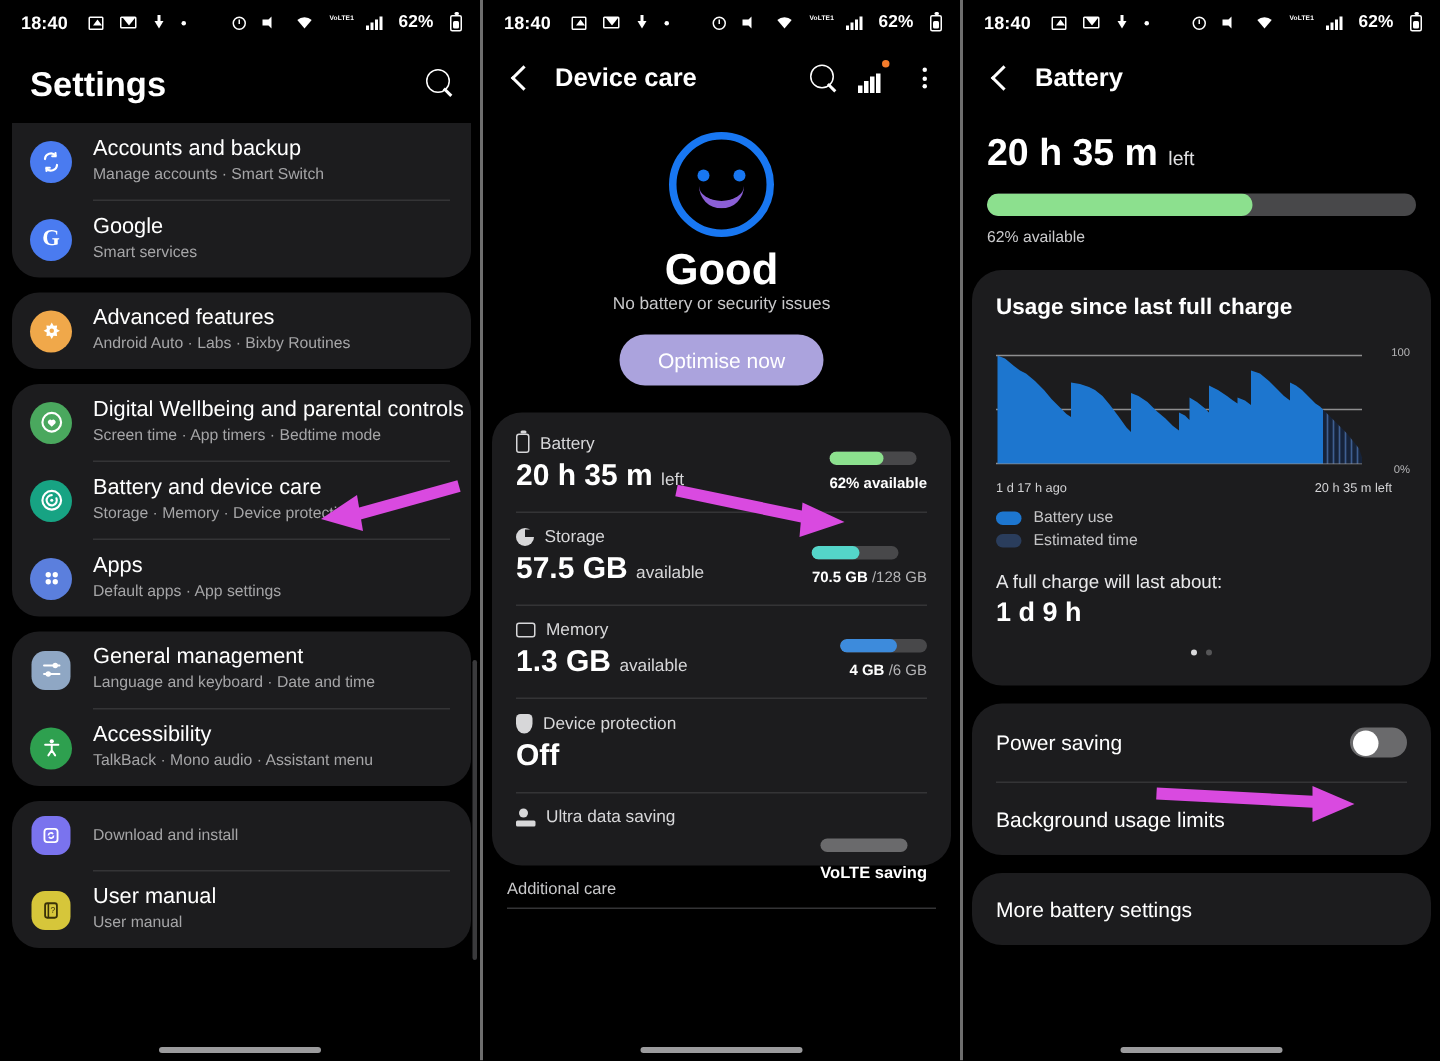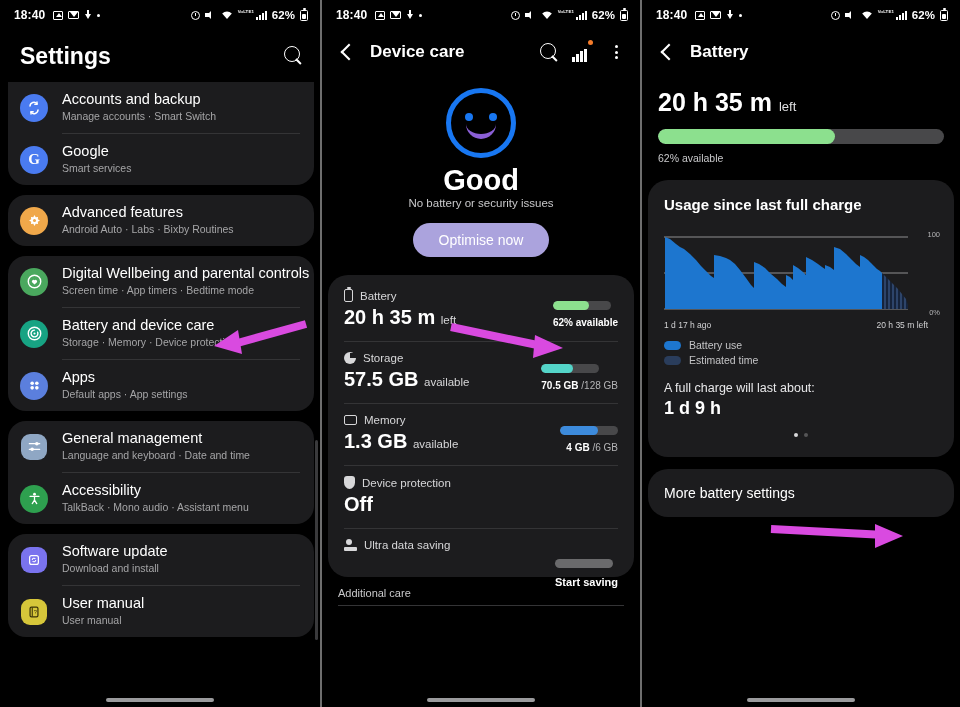--- a/index.html
+++ b/index.html
@@ -13,21 +13,21 @@
 
   .panel { position: relative; width: 320px; height: 707px; background: #000; overflow: hidden; }
   .panel + .panel { border-left: 2px solid #6e6e6e; }
 
   
   .statusbar {
     height: 30px; display: flex; align-items: center;
     justify-content: space-between; padding: 0 12px 0 14px;
     color: #fff; font-size: 11.5px; font-weight: 700; letter-spacing: .1px;
   }
-  .sb-left, .sb-right { display: flex; align-items: center; gap: 5px; }
+  .sb-left, .sb-right { display: flex; align-items: center; gap: 11px; }
   .sb-ico { display:inline-block; width: 11px; height: 11px; position: relative; }
   .sb-time { font-size: 12px; font-weight: 700; margin-right: 3px;}
   .sb-batt { font-size: 11.5px; font-weight: 700; }
 
   
   .ic-photo { width:10px;height:9px;border:1.4px solid #fff;border-radius:1px;}
   .ic-photo::after{content:"";position:absolute;left:1.6px;bottom:1.2px;border-left:3px solid transparent;border-right:3px solid transparent;border-bottom:4px solid #fff;}
   .ic-gm{width:11px;height:8px;border:1.4px solid #fff;border-radius:1px;}
   .ic-gm::after{content:"";position:absolute;left:0.5px;top:0.3px;width:0;height:0;border-left:4.6px solid transparent;border-right:4.6px solid transparent;border-top:5px solid #fff;}
   .ic-dl{width:8px;height:10px;}
@@ -323,21 +323,20 @@
       <div class="row">
         <div class="icon">
           <span class="ic-sq" style="background:#7a73ee">
             <svg width="14" height="14" viewBox="0 0 16 16">
                 <rect x="3" y="3" width="10" height="10" rx="2.2" fill="none" stroke="#fff" stroke-width="1.4"></rect>
                 <path d="M6 8a2 2 0 0 1 3.6-1.2M10 8a2 2 0 0 1-3.6 1.2" stroke="#fff" stroke-width="1.2" fill="none"></path>
               </svg>
           </span>
         </div>
         <div class="txt">
-          <div class="t1">Software update</div>
           <div class="t2">Download and install</div>
         </div>
       </div>
       <div class="sep"></div>
       <div class="row">
         <div class="icon">
           <span class="ic-sq" style="background:#d6c63a">
             <svg width="14" height="14" viewBox="0 0 16 16">
                 <rect x="3.5" y="2.5" width="9" height="11" rx="1.6" fill="none" stroke="#3a3208" stroke-width="1.4"></rect>
                 <path d="M6 2.8v10.4" stroke="#3a3208" stroke-width="1.2"></path>
@@ -475,21 +474,21 @@
       </div>
       <div class="dc-sep"></div>
 
       <div class="dc-item" style="padding-bottom:16px">
         <div class="dc-head">
           <span class="ic-ultra"></span>
           <span>Ultra data saving</span>
         </div>
         <div class="dc-right" style="top:30px">
           <div class="minibar" style="background:#6a6a6c"></div>
-          <div class="startsaving">Start saving</div>
+          <div class="startsaving">VoLTE saving</div>
         </div>
       </div>
     </div>
 
     <div class="addcare">Additional care</div>
     <div class="addcare-sep"></div>
 
     <div class="homebar"></div>
 
     <svg class="arrow" style="left:125px;top:322px" width="120" height="40">
@@ -578,20 +577,32 @@
 
       <div class="fullcharge">A full charge will last about:</div>
       <div class="fc-val">1 d 9 h</div>
 
       <div class="dots">
         <i class="on"></i>
         <i></i>
       </div>
     </div>
 
+    <div class="bt-card">
+      <div class="bt-row">
+        <span>Power saving</span>
+        <span class="toggle">
+            <i></i>
+          </span>
+      </div>
+      <div class="bt-sep"></div>
+      <div class="bt-row">
+        <span>Background usage limits</span>
+      </div>
+    </div>
 
     <div class="bt-card">
       <div class="bt-row">
         <span>More battery settings</span>
       </div>
     </div>
 
     <div class="homebar"></div>
 
     <svg class="arrow" style="left:125px;top:518px" width="140" height="40">

